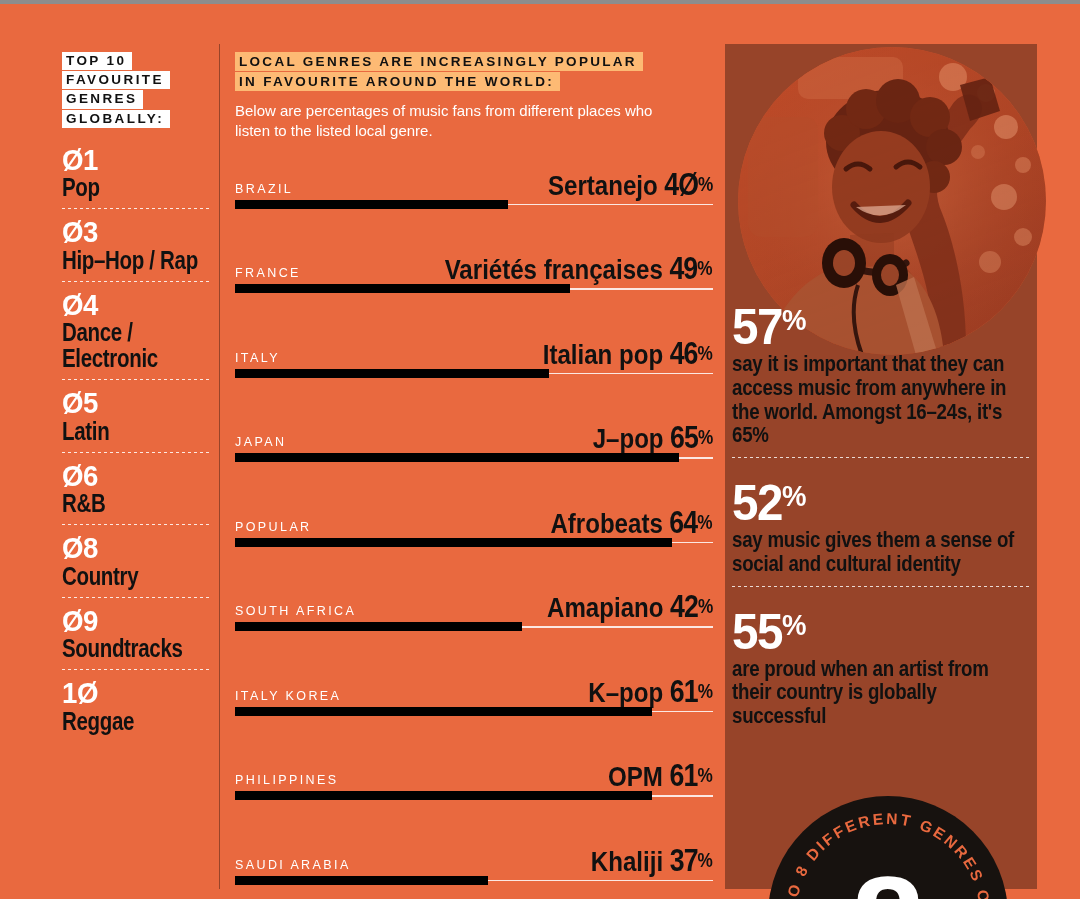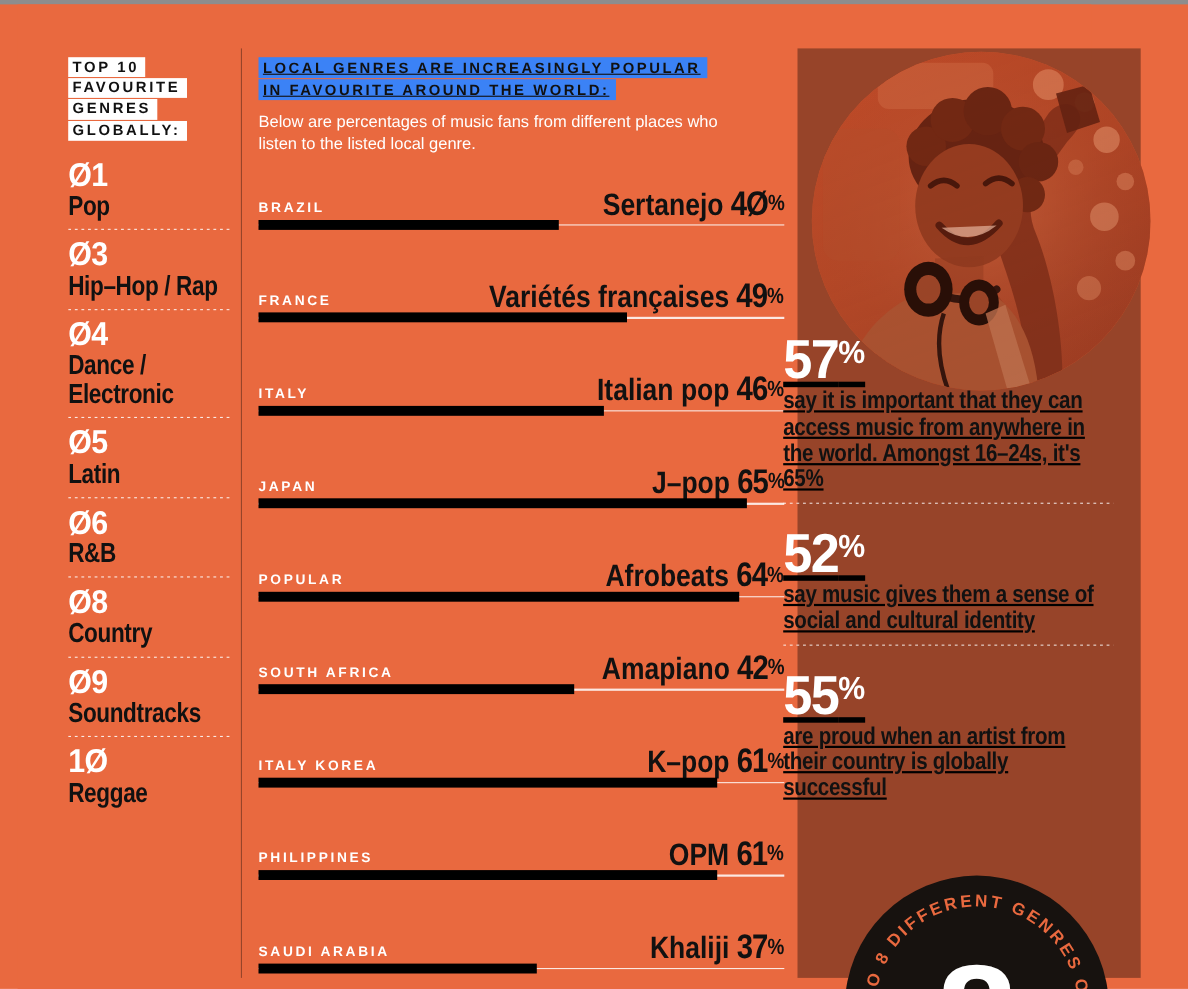--- a/index.html
+++ b/index.html
@@ -88,48 +88,47 @@
     background-repeat: repeat-x;
   }
 
   
   .mid {
     position: absolute; left: 219px; top: 48px;
     width: 478px;
   }
   .mid-title .hl {
     display: table;
-    background: #3b82f6;
+    background: #fdba74;
     color: #111111;
     font-weight: 700;
     font-size: 13.5px;
     letter-spacing: 2.3px;
     line-height: 1.12;
     padding: 2px 6px 2px 4px;
     margin-bottom: 1px;
-    text-decoration: underline;
   }
   .mid-sub {
     color: #FFFFFF;
     font-size: 15px;
     line-height: 1.35;
     margin-top: 10px;
     margin-bottom: 14px;
     max-width: 455px;
   }
 
   .bar-row { position: relative; height: 84.5px; }
   .bar-head {
     position: relative;
     height: 42px;
   }
   .bar-country {
     position: absolute; left: 0; bottom: 2px;
     color: #FFFFFF;
-    font-weight: 700;
+    font-weight: 400;
     font-size: 12.5px;
     letter-spacing: 2.4px;
   }
   .bar-value {
     position: absolute; right: 0; bottom: -2px;
     color: #111111;
     font-family: "Liberation Sans Narrow", "Liberation Sans", sans-serif;
     font-weight: 700;
     font-size: 28px;
     line-height: 1;
@@ -165,21 +164,21 @@
     overflow: hidden;
     background: #C7572F;
   }
   .photo .duotone { position: absolute; inset: 0; }
   .photo .tint {
     position: absolute; inset: 0;
     background: linear-gradient(160deg, rgba(216,101,62,0.35), rgba(150,55,30,0.25));
     mix-blend-mode: multiply;
   }
 
-  .stats { position: absolute; left: 696px; top: 300px; width: 300px; text-decoration: underline; }
+  .stats { position: absolute; left: 716px; top: 300px; width: 300px; }
   .stat { padding-bottom: 12px; }
   .stat-num {
     color: #FFFFFF;
     font-family: "Liberation Sans Narrow", "Liberation Sans", sans-serif;
     font-weight: 700;
     font-size: 50px;
     line-height: 0.92;
     letter-spacing: -1.5px;
     transform: scaleX(0.95);
     transform-origin: left center;

